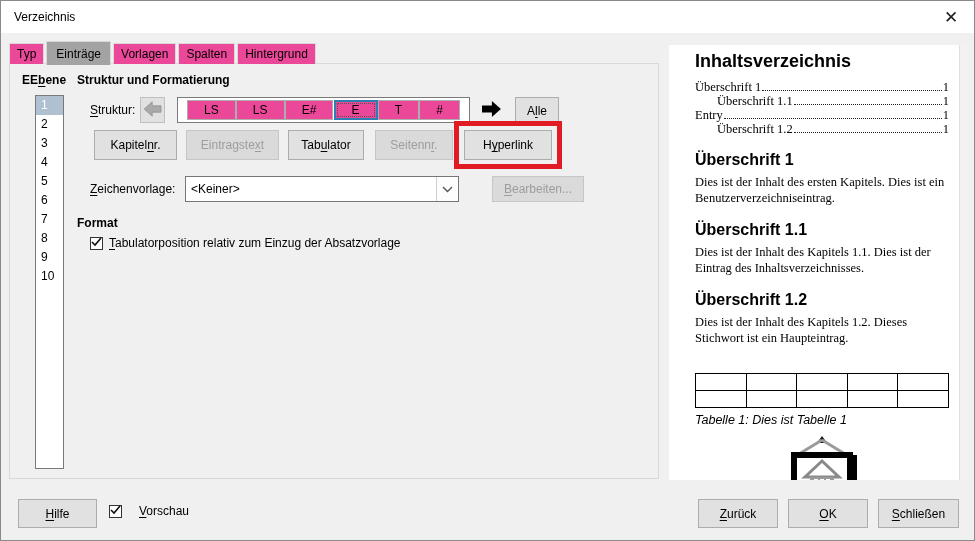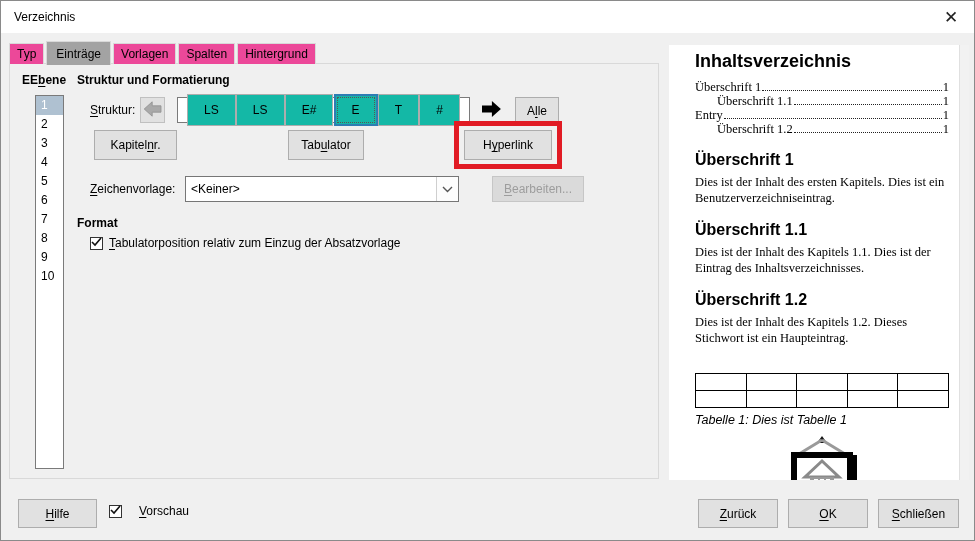--- a/index.html
+++ b/index.html
@@ -31,21 +31,21 @@
   .lvl-item.selected { background:#afc1d1; color:#fff; }
 
   
   .hdr-structure { position:absolute; left:67px; top:9px; }
   .lbl-struktur { position:absolute; left:80px; top:39px; }
   .btn { background:#e1e1e1; border:1px solid #adadad; display:flex; align-items:center; justify-content:center; font-size:12px; cursor:default; }
   .btn.disabled { background:#dadada; border-color:#c6c6c6; color:#9d9d9d; }
   .arrow-btn-left { position:absolute; left:130px; top:33px; width:25px; height:26px; background:#e1e1e1; border:1px solid #c0c0c0; display:flex; align-items:center; justify-content:center; }
   .arrow-right { position:absolute; left:468px; top:34px; width:26px; height:24px; display:flex; align-items:center; justify-content:center; }
   .chipstrip { position:absolute; left:167px; top:33px; width:293px; height:26px; background:#fff; border:1px solid #7a7a7a; display:flex; align-items:center; justify-content:space-between; padding:0 9px; }
-  .chip { background:#14b8a6; border:1px solid #adadad; height:32px; min-width:24px; padding:0 16px; display:flex; align-items:center; justify-content:center; font-size:12px; }
+  .chip { background:#ec4899; border:1px solid #adadad; height:20px; min-width:24px; padding:0 16px; display:flex; align-items:center; justify-content:center; font-size:12px; }
   .chip.wide { min-width:36px; }
   .chip.selected { border:2px solid #2d7db3; outline:1px dotted #555; outline-offset:-4px; }
   .btn-alle { position:absolute; left:505px; top:33px; width:44px; height:27px; }
 
   
   .btn-kapitel { position:absolute; left:84px;  top:66px; width:83px; height:30px; }
   .btn-eintrag { position:absolute; left:176px; top:66px; width:93px; height:30px; }
   .btn-tabulator{ position:absolute; left:278px; top:66px; width:76px; height:30px; }
   .btn-seiten  { position:absolute; left:365px; top:66px; width:78px; height:30px; }
   .redbox { position:absolute; left:444px; top:57px; width:108px; height:48px; border:5px solid #e11b24; display:flex; align-items:center; justify-content:center; background:transparent; }
@@ -152,25 +152,31 @@
     </div>
 
     <button class="btn btn-alle">
         <span><span>A</span><u>l</u><span>le</span></span>
       </button>
 
     <button class="btn btn-kapitel">
         <span><span>Kapitel</span><u>n</u><span>r.</span></span>
       </button>
 
+    <button class="btn disabled btn-eintrag">
+        <span><span>Eintragste</span><u>x</u><span>t</span></span>
+      </button>
 
     <button class="btn btn-tabulator">
         <span><span>Tab</span><u>u</u><span>lator</span></span>
       </button>
 
+    <button class="btn disabled btn-seiten">
+        <span><span>Seitenn</span><u>r</u><span>.</span></span>
+      </button>
 
     <div class="redbox">
       <button class="btn btn-hyperlink">
           <span><span>H</span><u>y</u><span>perlink</span></span>
         </button>
     </div>
 
     <div class="lbl-zv"><u>Z</u><span>eichenvorlage:</span></div>
 
     <div class="combo">

